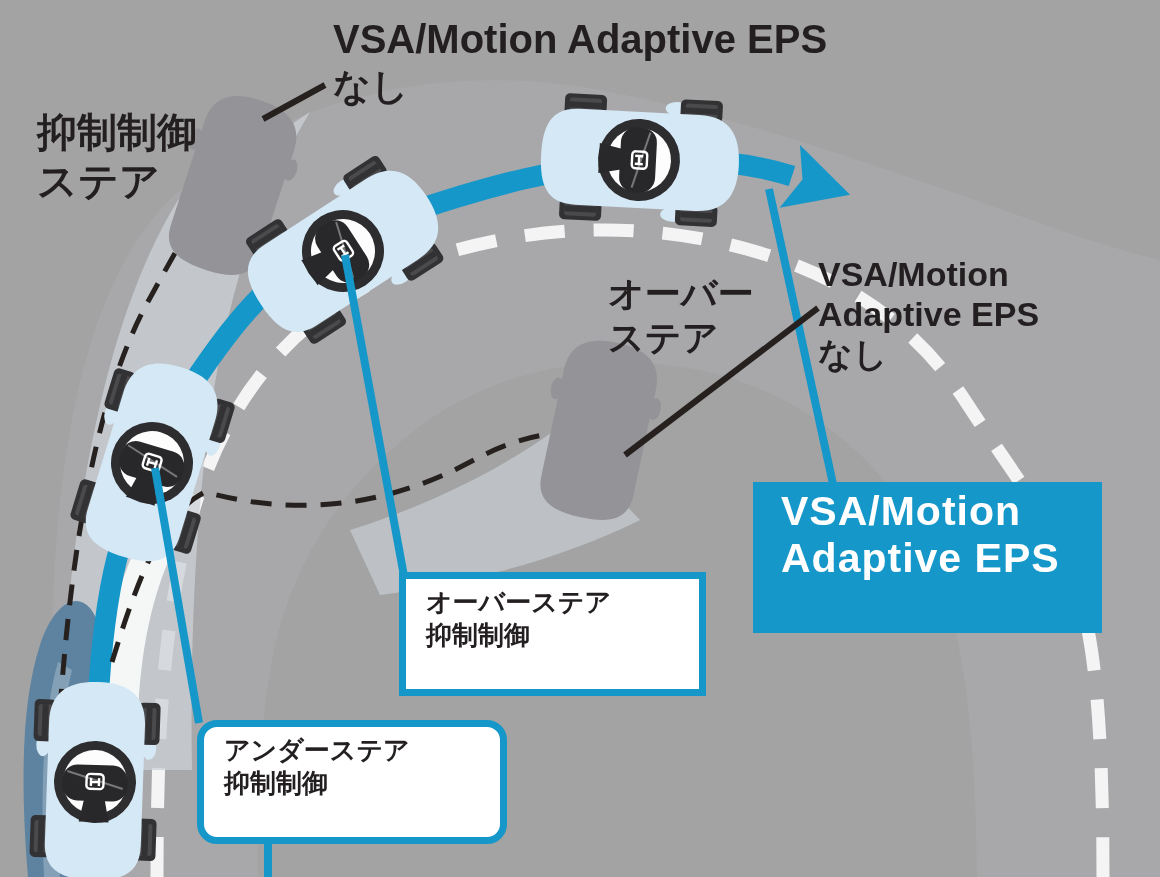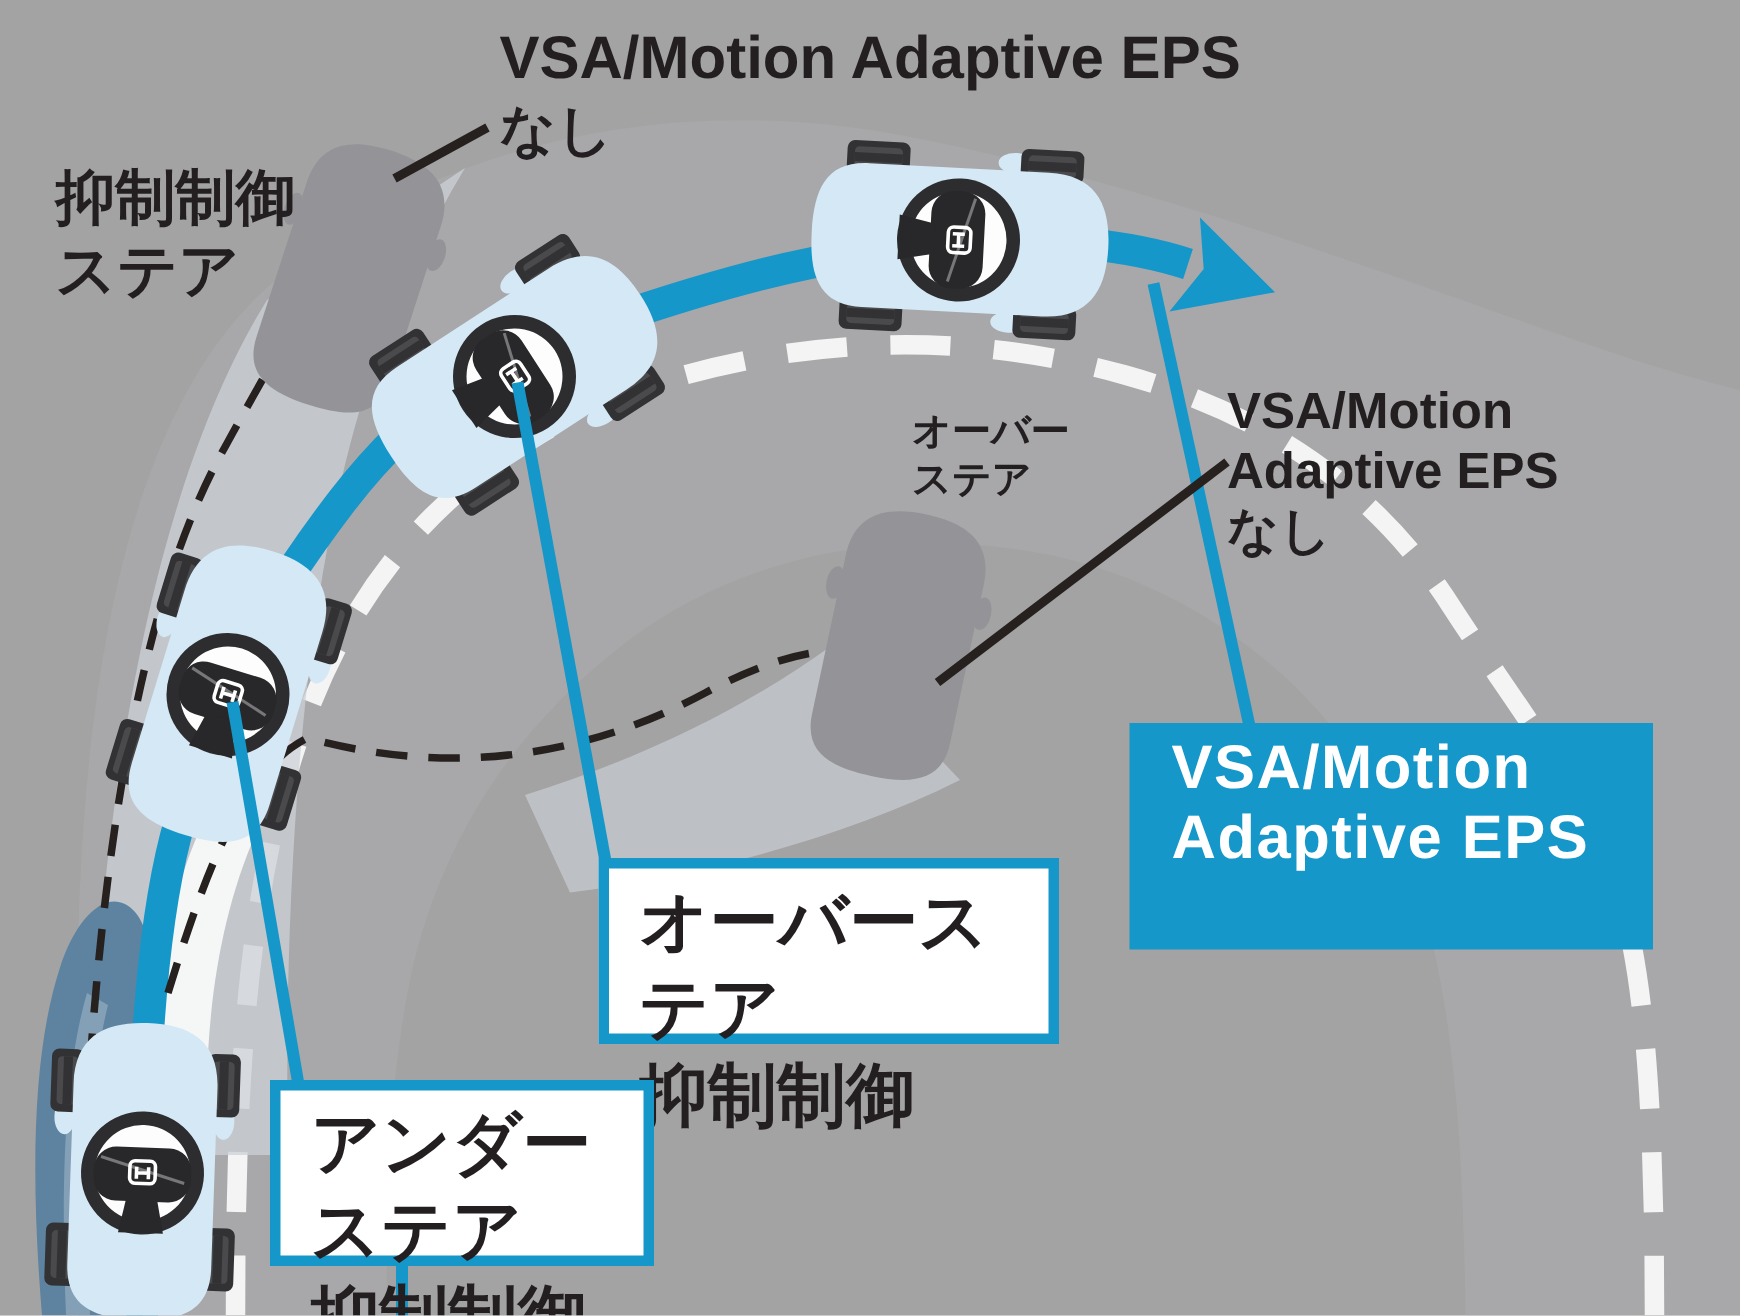--- a/index.html
+++ b/index.html
@@ -7,35 +7,35 @@
     position:relative;width:1160px;height:877px;overflow:hidden;
     background:#a3a3a3;
     font-family:"Liberation Sans","DejaVu Sans",sans-serif;
     color:#231f20;
   }
   #scene{position:absolute;left:0;top:0;}
   .lbl{position:absolute;white-space:nowrap;line-height:1.18;}
   .lbl-top{left:333px;top:16px;font-size:40px;font-weight:600;}
   .lbl-top .l2{font-size:37px;margin-top:2px;}
   .lbl-under{left:37px;top:108px;font-size:40px;font-weight:700;line-height:1.22;}
-  .lbl-over{left:608px;top:272px;font-size:26px;font-weight:700;line-height:1.22;}
+  .lbl-over{left:608px;top:272px;font-size:36px;font-weight:700;line-height:1.22;}
   .lbl-right{left:818px;top:254px;font-size:34px;font-weight:600;line-height:1.18;}
   .box-blue{
     position:absolute;left:753px;top:482px;width:349px;height:151px;
     background:#1697c9;color:#ffffff;box-sizing:border-box;
     padding:6px 0 0 28px;font-size:41px;font-weight:600;line-height:1.14;
     letter-spacing:1px;
   }
   .box-white{
     position:absolute;background:#ffffff;border:7px solid #1697c9;
-    box-sizing:border-box;font-size:46px;font-weight:700;line-height:1.26;
+    box-sizing:border-box;font-size:26px;font-weight:700;line-height:1.26;
     padding:7px 0 0 20px;color:#231f20;
   }
   .box-over{left:399px;top:572px;width:307px;height:124px;}
-  .box-under{left:180px;top:720px;width:256px;height:124px;}
+  .box-under{left:197px;top:720px;width:310px;height:124px;border-radius:20px;}
 </style>
 </head>
 <body>
 
 <div id="stage">
 
 <svg id="scene" width="1160" height="877" viewBox="0 0 1160 877">
   <defs>
     <marker id="mBlue" markerUnits="userSpaceOnUse" markerWidth="72" markerHeight="80" refX="5" refY="40" orient="auto">
       <path d="M3 8 L66 40 L3 74 L16 40 Z" fill="#1697c9"></path>

